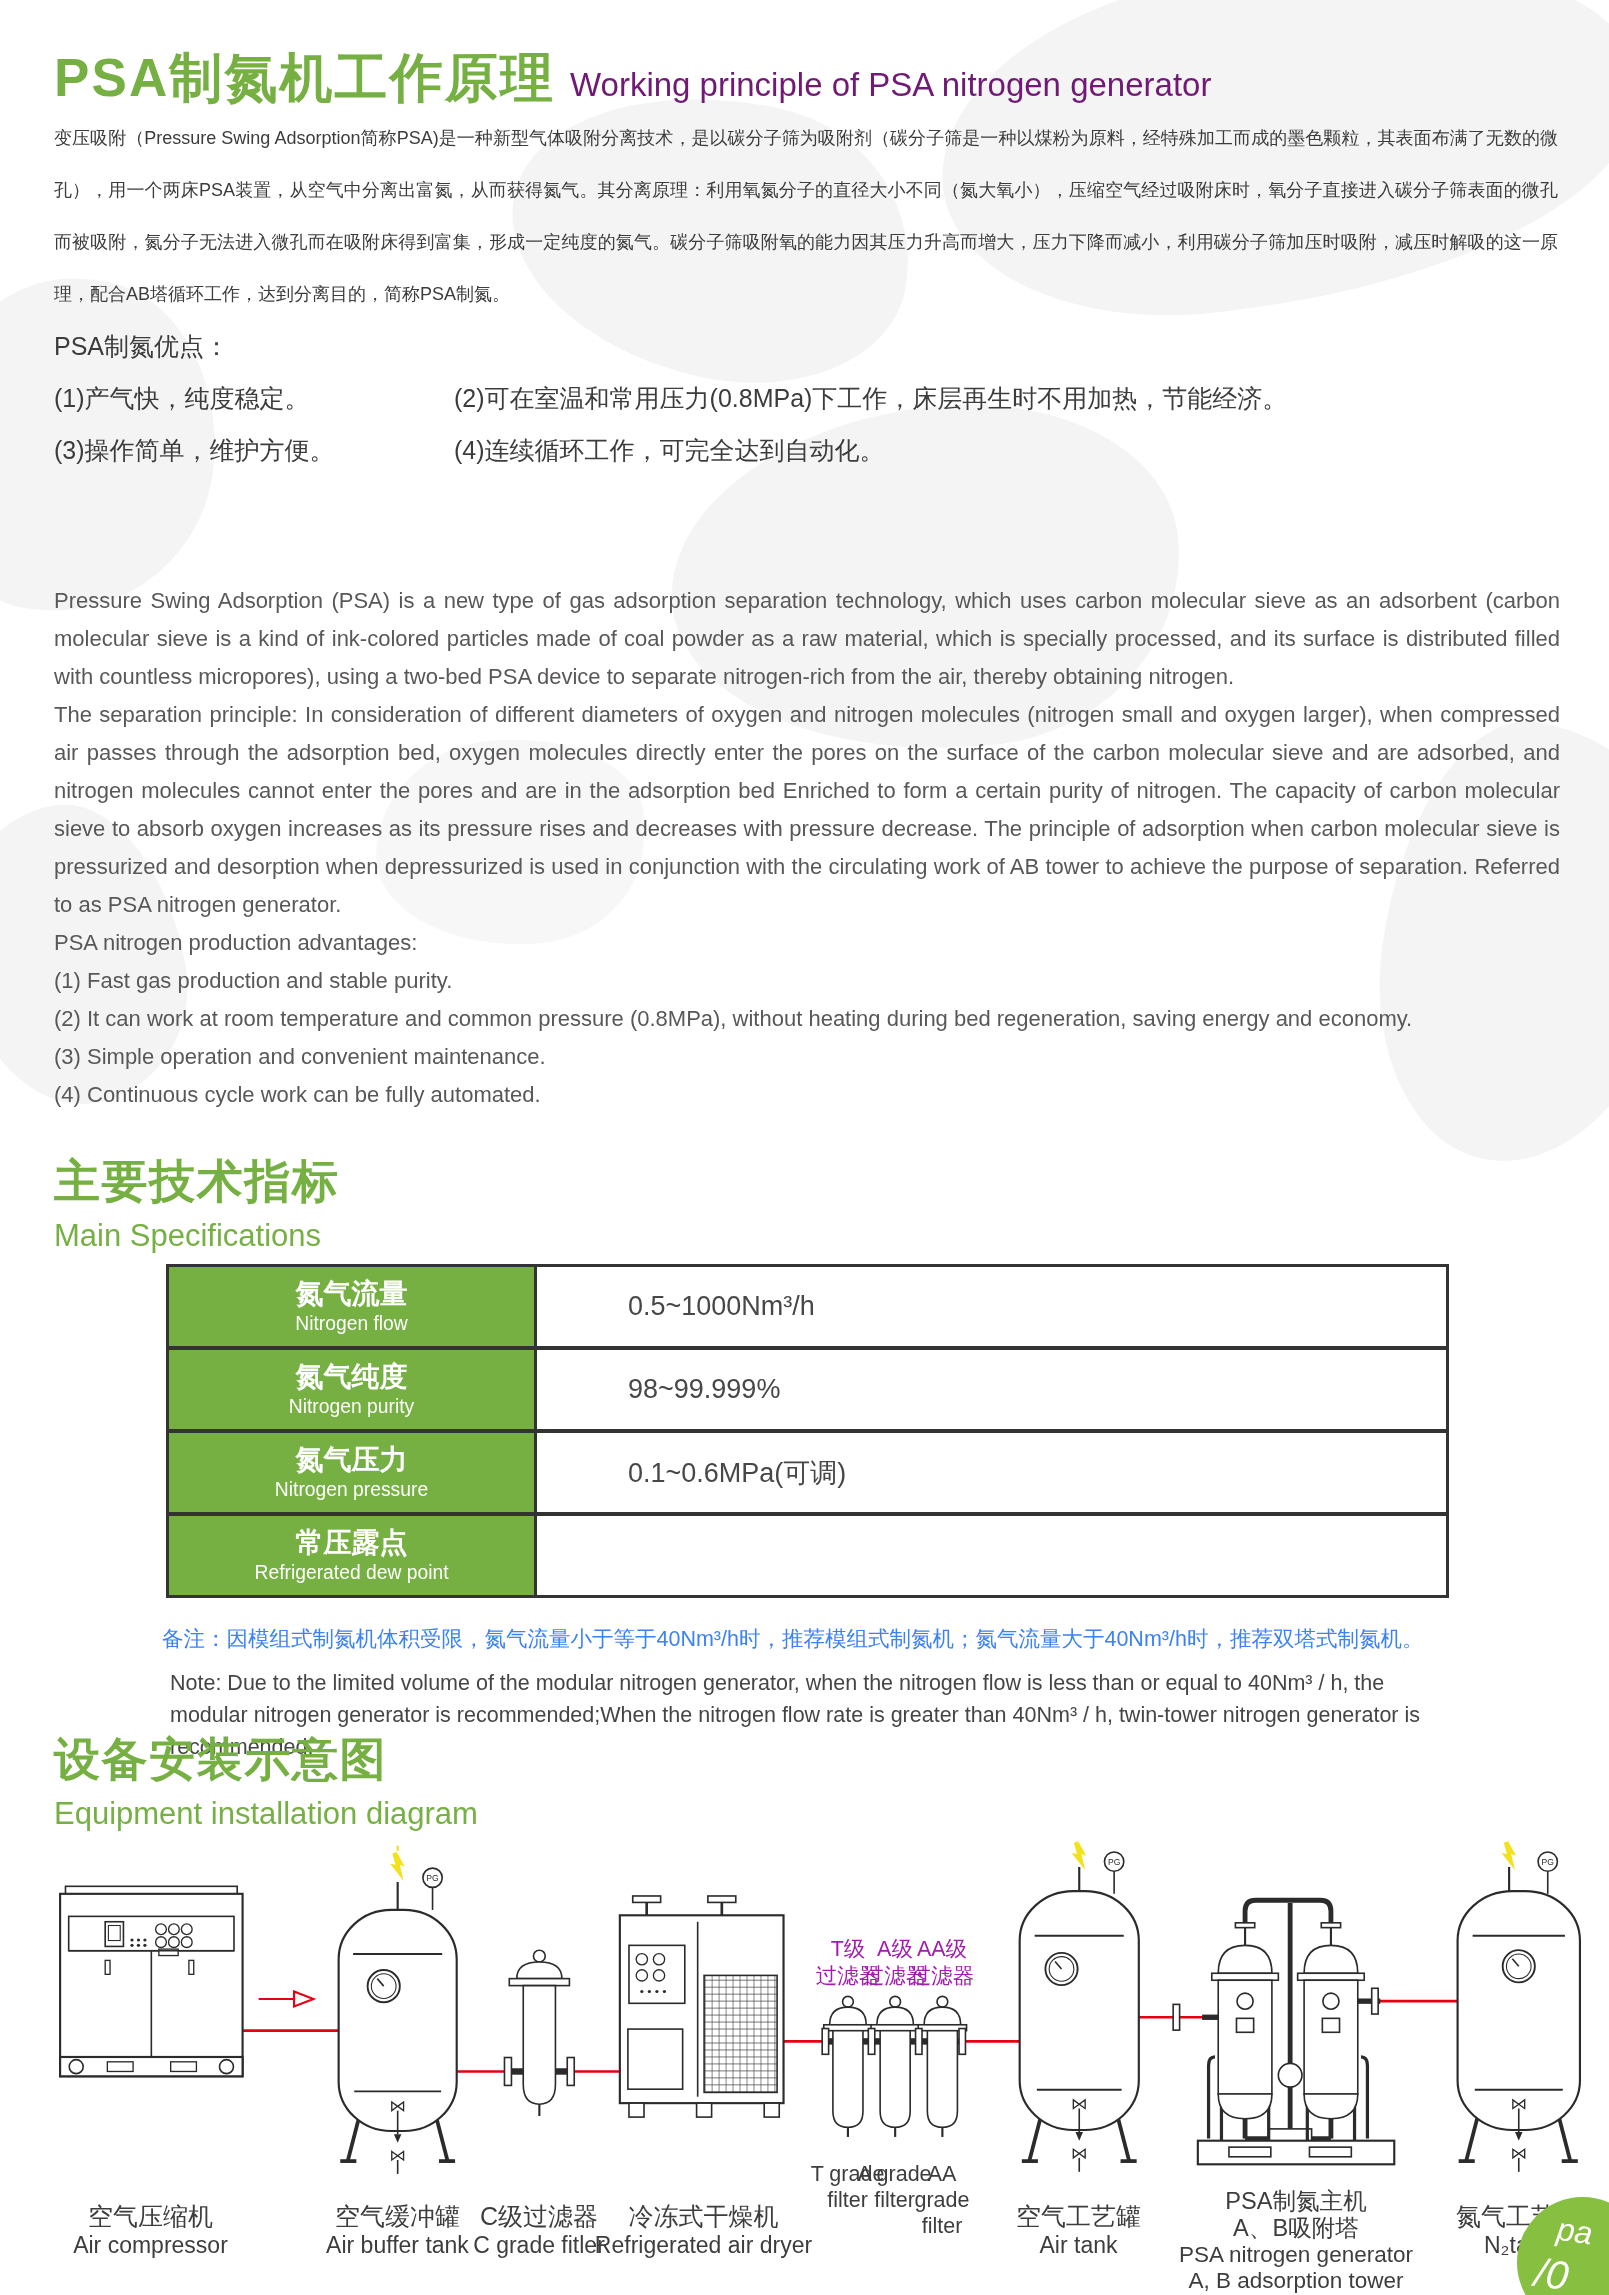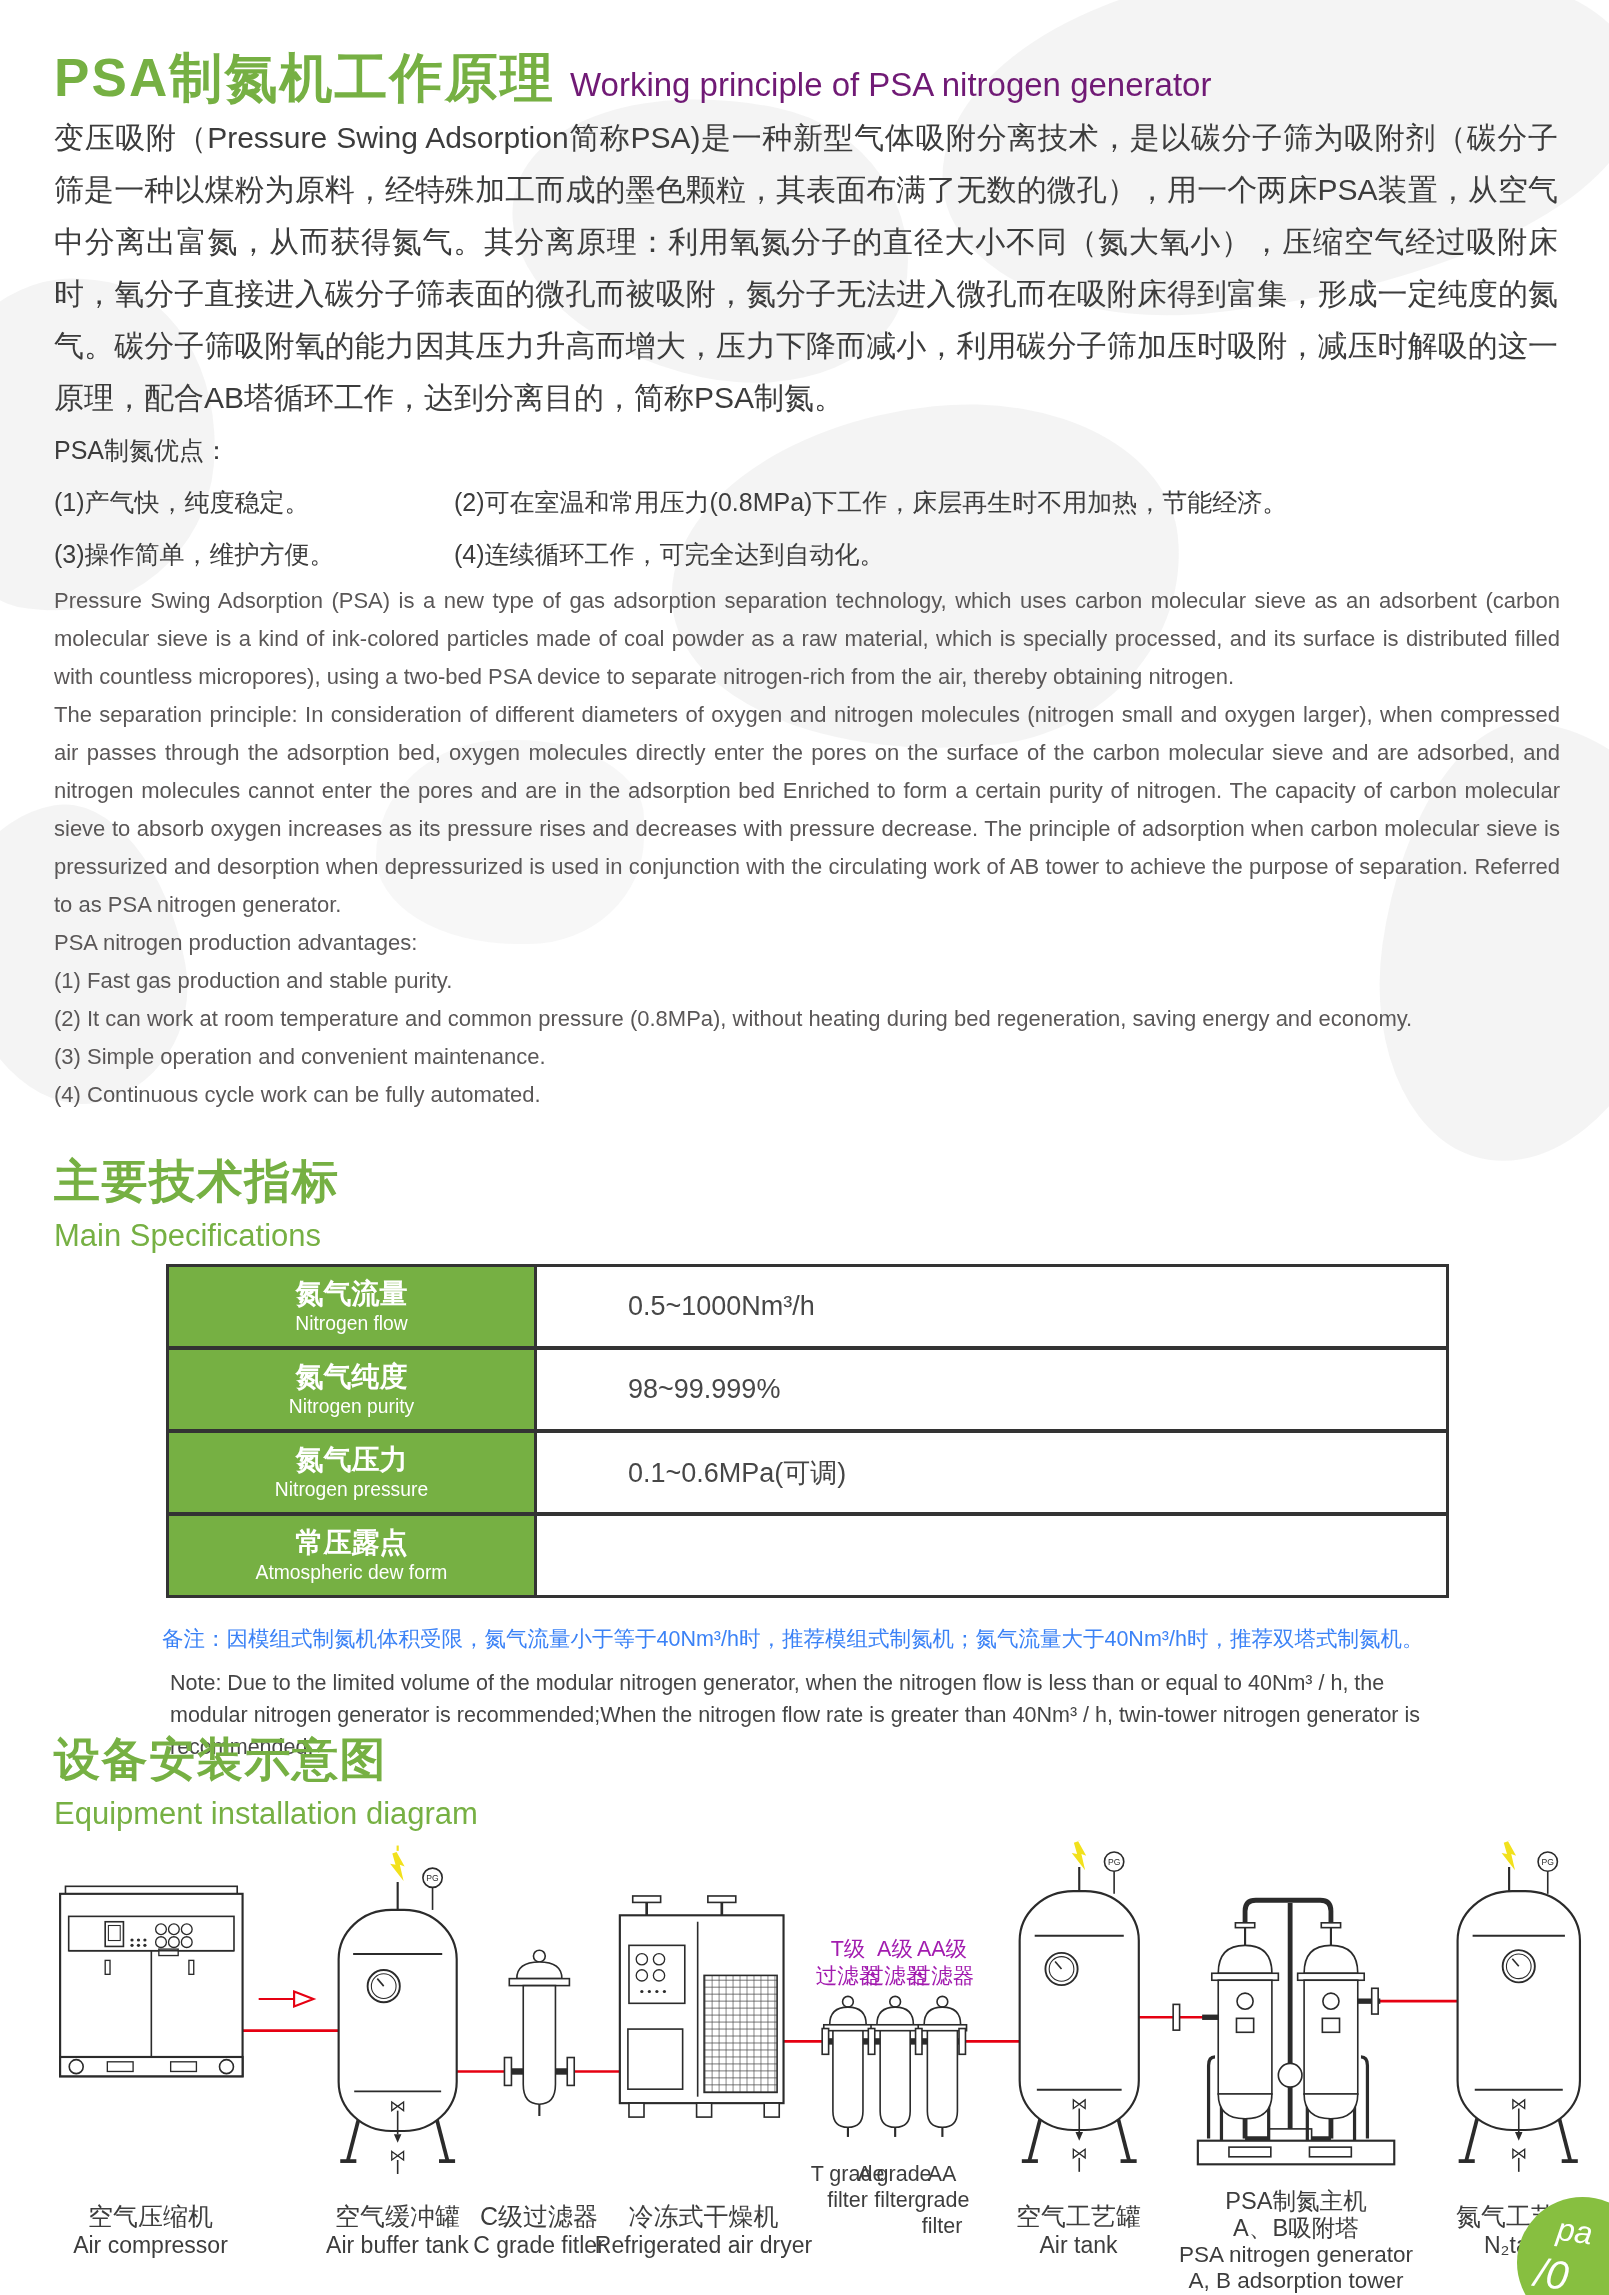--- a/index.html
+++ b/index.html
@@ -10,21 +10,21 @@
   .blob{position:absolute;background:#ededed;opacity:.6;}
   .content{position:absolute;inset:0;z-index:1;}
 
   
   .title-row{position:absolute;left:54px;top:43px;width:1535px;white-space:nowrap;}
   .title-zh{font-size:53px;font-weight:bold;color:#76b043;letter-spacing:2.1px;}
   .title-en{font-size:33px;color:#701a75;margin-left:15px;}
 
   
   .sec-zh{position:absolute;left:54px;top:112px;width:1504px;}
-  .zh-para{margin:0;font-size:30px;line-height:52px;color:#3c3c3c;text-align:justify;}
+  .zh-para{margin:0;font-size:18px;line-height:52px;color:#3c3c3c;text-align:justify;}
   .zh-line{margin:0;font-size:25px;line-height:52px;color:#3c3c3c;}
   .adv-row{display:flex;font-size:25px;line-height:52px;color:#3c3c3c;}
   .adv-col1{width:400px;flex:0 0 auto;}
 
   
   .sec-en{position:absolute;left:54px;top:582px;width:1506px;color:#5a5757;}
   .en-para{margin:0;font-size:22px;line-height:38px;text-align:justify;}
   .en-line{font-size:22px;line-height:38px;}
 
   
@@ -131,21 +131,21 @@
       <div class="spec-row">
         <div class="spec-key">
           <div class="kzh">氮气压力</div>
           <div class="ken">Nitrogen pressure</div>
         </div>
         <div class="spec-val">0.1~0.6MPa(可调)</div>
       </div>
       <div class="spec-row">
         <div class="spec-key">
           <div class="kzh">常压露点</div>
-          <div class="ken">Atmospheric dew form</div>
+          <div class="ken">Refrigerated dew point</div>
         </div>
       </div>
     </div>
 
     <div class="notes">
       <p class="note-zh">备注：因模组式制氮机体积受限，氮气流量小于等于40Nm³/h时，推荐模组式制氮机；氮气流量大于40Nm³/h时，推荐双塔式制氮机。</p>
       <p class="note-en">Note: Due to the limited volume of the modular nitrogen generator, when the nitrogen flow is less than or equal to 40Nm³ / h, the modular nitrogen generator is recommended;When the nitrogen flow rate is greater than 40Nm³ / h, twin-tower nitrogen generator is recommended.</p>
     </div>
 
     <section class="diagram-heading">

